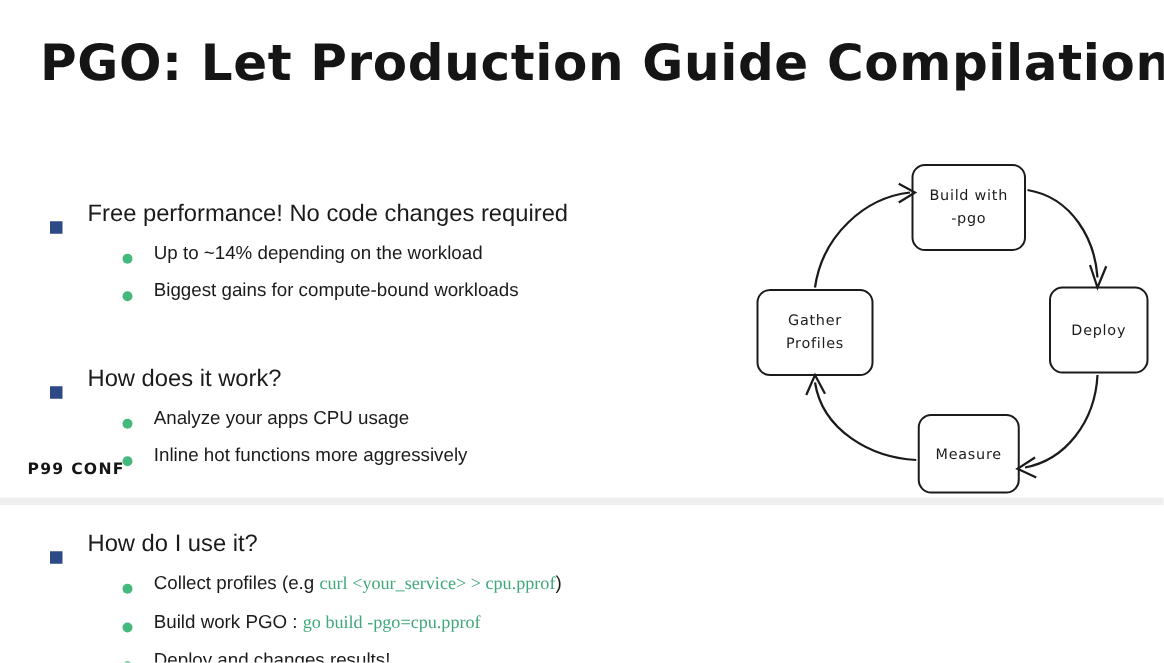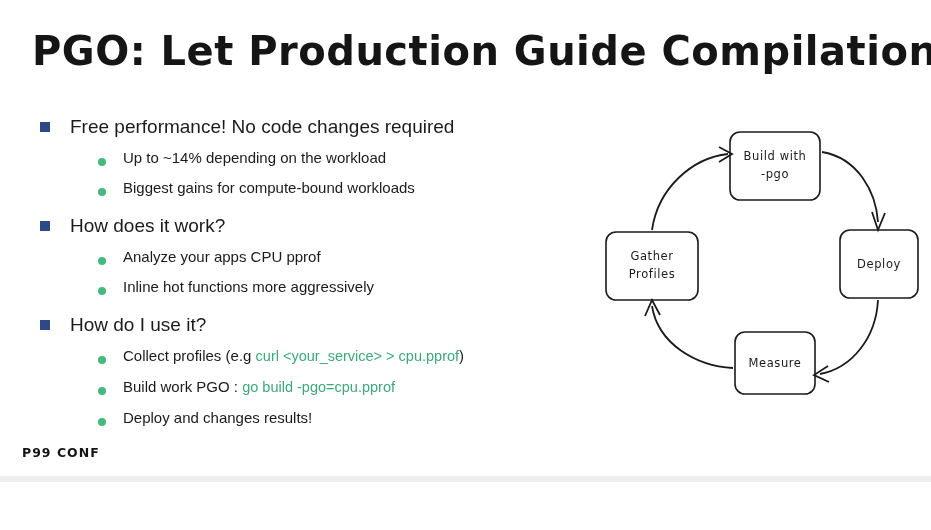--- a/index.html
+++ b/index.html
@@ -11,21 +11,21 @@
     width: 931px;
     height: 530px;
     overflow: hidden;
     font-family: "Liberation Sans", sans-serif;
     color: #1b1b1b;
     position: relative;
   }
   .slide {
     position: relative;
     width: 931px;
-    height: 482px;
+    height: 404px;
     background: #ffffff;
   }
   .title {
     position: absolute;
     left: 32px;
     top: 28px;
     font-size: 40px;
     font-weight: 700;
     letter-spacing: 0.5px;
     color: #151515;
@@ -33,22 +33,23 @@
     white-space: nowrap;
   }
   .content {
     position: absolute;
     left: 40px;
     top: 112px;
     width: 560px;
   }
   .l1 {
     display: flex;
-    align-items: flex-start;
+    align-items: flex-end;
     margin-bottom: 4px;
+    margin-top: 45px;
   }
   .l1-bullet {
     width: 10px;
     height: 10px;
     background: #2e4a86;
     margin-top: 10px;
     margin-right: 20px;
     flex: 0 0 auto;
   }
   .l1-text {
@@ -74,21 +75,21 @@
     margin-left: 58px;
     margin-right: 17px;
     flex: 0 0 auto;
   }
   .l2-text {
     font-size: 15px;
     color: #1b1b1b;
     line-height: 23px;
   }
   .code {
-    font-family: Liberation Sans, sans-serif;
+    font-family: Liberation Serif, serif;
     color: #3fa87a;
     font-size: 14.5px;
   }
   .diagram {
     position: absolute;
     left: 600px;
     top: 110px;
     width: 320px;
     height: 300px;
   }
@@ -142,21 +143,21 @@
       </div>
     </div>
 
     <div class="l1">
       <span class="l1-bullet"></span>
       <span class="l1-text">How does it work?</span>
     </div>
     <div class="l2-group">
       <div class="l2">
         <span class="l2-bullet"></span>
-        <span class="l2-text">Analyze your apps CPU pprof</span>
+        <span class="l2-text">Analyze your apps CPU usage</span>
       </div>
       <div class="l2">
         <span class="l2-bullet"></span>
         <span class="l2-text">Inline hot functions more aggressively</span>
       </div>
     </div>
 
     <div class="l1">
       <span class="l1-bullet"></span>
       <span class="l1-text">How do I use it?</span>

